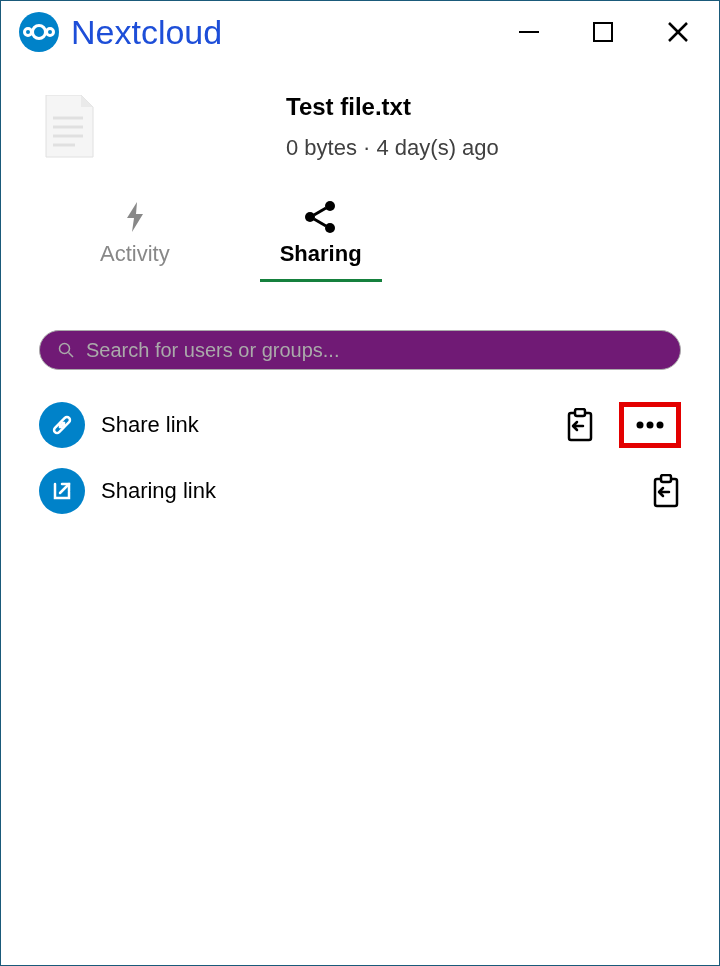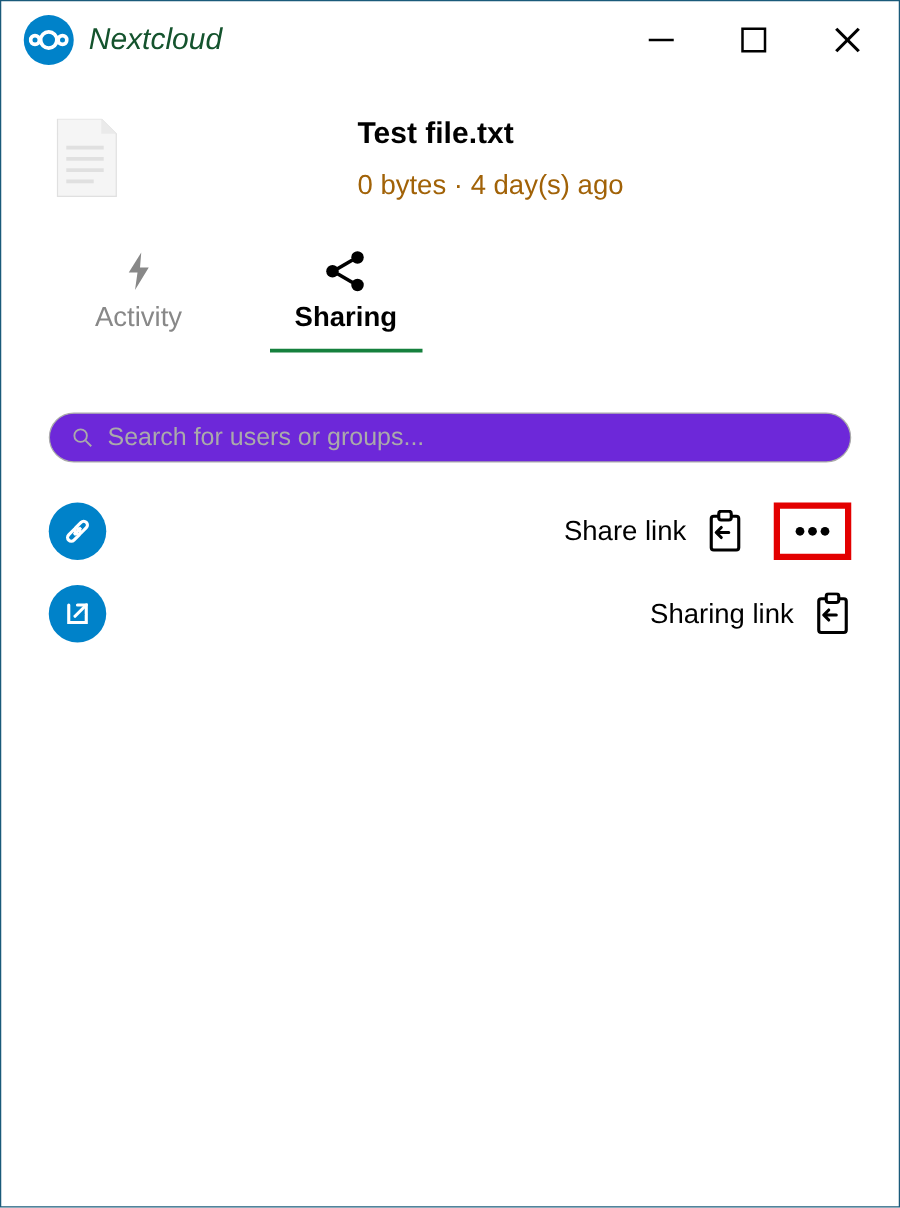--- a/index.html
+++ b/index.html
@@ -21,24 +21,23 @@
       width: 40px;
       height: 40px;
       border-radius: 50%;
       background: #0082c9;
       display: flex;
       align-items: center;
       justify-content: center;
       margin-right: 12px;
     }
     .app-title {
-      font-size: 24px;
-      color: #14532d;
+      font-size: 34px;
+      color: #1d4ed8;
       flex: 1;
-      font-style: italic;
     }
     .window-controls {
       display: flex;
       gap: 50px;
       margin-right: 10px;
     }
     .window-btn {
       cursor: pointer;
       display: flex;
       align-items: center;
@@ -59,26 +58,26 @@
       text-align: left;
     }
     .file-name {
       font-size: 24px;
       font-weight: bold;
       color: #000;
       margin-bottom: 14px;
     }
     .file-meta {
       font-size: 22px;
-      color: #a16207;
+      color: #404040;
     }
     .tabs {
       display: flex;
-      padding: 10px 40px 0 55px;
-      gap: 50px;
+      padding: 10px 40px 0 79px;
+      gap: 70px;
     }
     .tab {
       display: flex;
       flex-direction: column;
       align-items: center;
       padding: 8px 20px 12px 20px;
       cursor: pointer;
     }
     .tab.active {
       border-bottom: 3px solid #15803d;
@@ -104,21 +103,21 @@
     .search-box {
       width: 100%;
       height: 40px;
       border: 1px solid #aaa;
       border-radius: 20px;
       display: flex;
       align-items: center;
       padding: 0 18px;
       font-size: 20px;
       color: #aaa;
-      background: #6d28d9;
+      background: #701a75;
     }
     .search-box svg { margin-right: 12px; flex-shrink: 0; }
     .share-list {
       padding: 12px 38px;
     }
     .share-row {
       display: flex;
       align-items: center;
       padding: 10px 0;
       gap: 16px;
@@ -129,21 +128,20 @@
       border-radius: 50%;
       background: #0082c9;
       display: flex;
       align-items: center;
       justify-content: center;
     }
     .share-label {
       font-size: 22px;
       color: #000;
       flex: 1;
-      text-align: right;
     }
     .row-actions {
       display: flex;
       align-items: center;
       gap: 24px;
     }
     .action-btn {
       cursor: pointer;
       display: flex;
       align-items: center;

